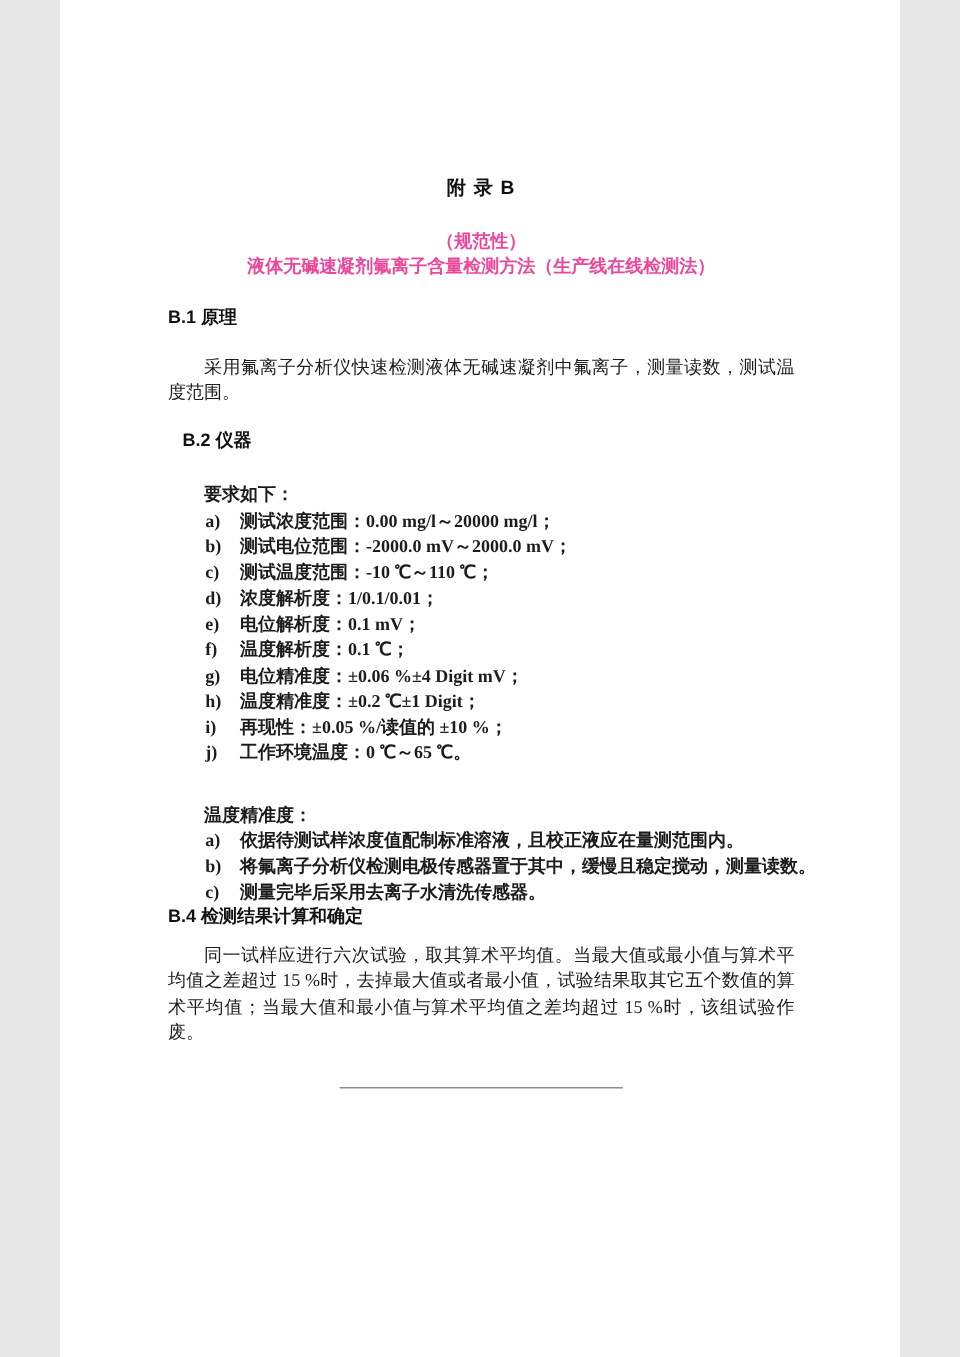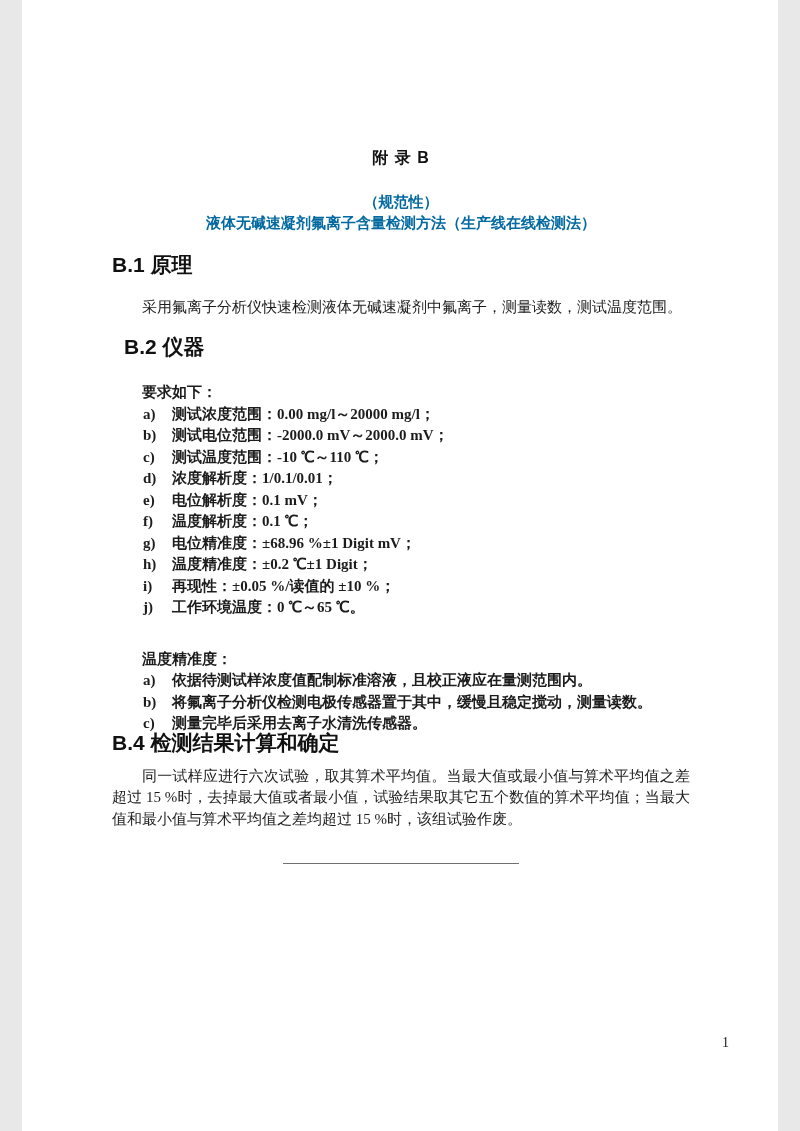--- a/index.html
+++ b/index.html
@@ -1,19 +1,19 @@
 <!DOCTYPE html>
 <html><head>
 <meta charset="utf-8">
 <style>
   * { margin:0; padding:0; box-sizing:border-box; }
   html,body { background:#e8e8e8; }
   .page {
     position:relative;
-    width:756px; height:1131px;
+    width:700px; height:1131px;
     margin:0 auto;
     background:#ffffff;
     padding-top:150px;
     font-family:"Liberation Serif", serif;
     color:#1c1c1c;
     overflow:hidden;
   }
   .content { margin-left:90px; margin-right:88px; }
 
   .appendix-label {
@@ -22,29 +22,29 @@
     font-weight:bold;
     font-size:16px; line-height:16px;
     color:#111;
     letter-spacing:1px;
   }
   .subtitle {
     text-align:center;
     font-family:"Liberation Sans", sans-serif;
     font-weight:bold;
     font-size:15px; line-height:16px;
-    color:#0369a1;
+    color:#ec4899;
   }
   .subtitle.normative { margin-top:28px; }
   .subtitle.title-line { margin-top:5px; }
 
   .sec-h {
     font-family:"Liberation Sans", sans-serif;
     font-weight:bold;
-    font-size:21px; line-height:15px;
+    font-size:15px; line-height:15px;
     color:#111;
   }
   .h-b1 { margin-top:26px; }
   .h-b2 { margin-top:21px;margin-left:12px; }
   .h-b3 { margin-top:14px; }
   .h-b4 { margin-top:0; }
 
   .body-para {
     font-size:15px; line-height:21px;
     text-indent:2em;
@@ -98,21 +98,21 @@
 
     <div class="sec-h h-b2">B.2 仪器</div>
     <p class="intro-line intro-b2">要求如下：</p>
     <div class="list">
       <div class="list-item"><span class="item-label">a)</span><span class="item-text">测试浓度范围：0.00 mg/l～20000 mg/l；</span></div>
       <div class="list-item"><span class="item-label">b)</span><span class="item-text">测试电位范围：-2000.0 mV～2000.0 mV；</span></div>
       <div class="list-item"><span class="item-label">c)</span><span class="item-text">测试温度范围：-10 ℃～110 ℃；</span></div>
       <div class="list-item"><span class="item-label">d)</span><span class="item-text">浓度解析度：1/0.1/0.01；</span></div>
       <div class="list-item"><span class="item-label">e)</span><span class="item-text">电位解析度：0.1 mV；</span></div>
       <div class="list-item"><span class="item-label">f)</span><span class="item-text">温度解析度：0.1 ℃；</span></div>
-      <div class="list-item"><span class="item-label">g)</span><span class="item-text">电位精准度：±68.96 %±1 Digit mV；</span></div>
+      <div class="list-item"><span class="item-label">g)</span><span class="item-text">电位精准度：±0.06 %±4 Digit mV；</span></div>
       <div class="list-item"><span class="item-label">h)</span><span class="item-text">温度精准度：±0.2 ℃±1 Digit；</span></div>
       <div class="list-item"><span class="item-label">i)</span><span class="item-text">再现性：±0.05 %/读值的 ±10 %；</span></div>
       <div class="list-item"><span class="item-label">j)</span><span class="item-text">工作环境温度：0 ℃～65 ℃。</span></div>
     </div>
 
     <p class="intro-line intro-b3">温度精准度：</p>
     <div class="list">
       <div class="list-item"><span class="item-label">a)</span><span class="item-text">依据待测试样浓度值配制标准溶液，且校正液应在量测范围内。</span></div>
       <div class="list-item"><span class="item-label">b)</span><span class="item-text">将氟离子分析仪检测电极传感器置于其中，缓慢且稳定搅动，测量读数。</span></div>
       <div class="list-item"><span class="item-label">c)</span><span class="item-text">测量完毕后采用去离子水清洗传感器。</span></div>

